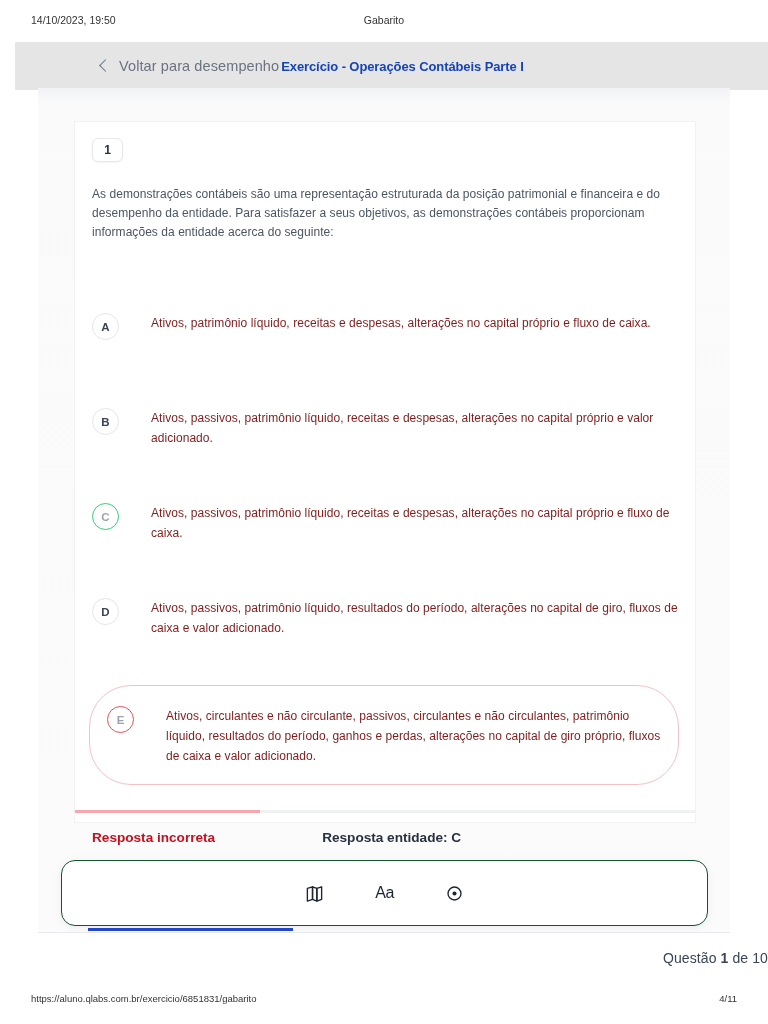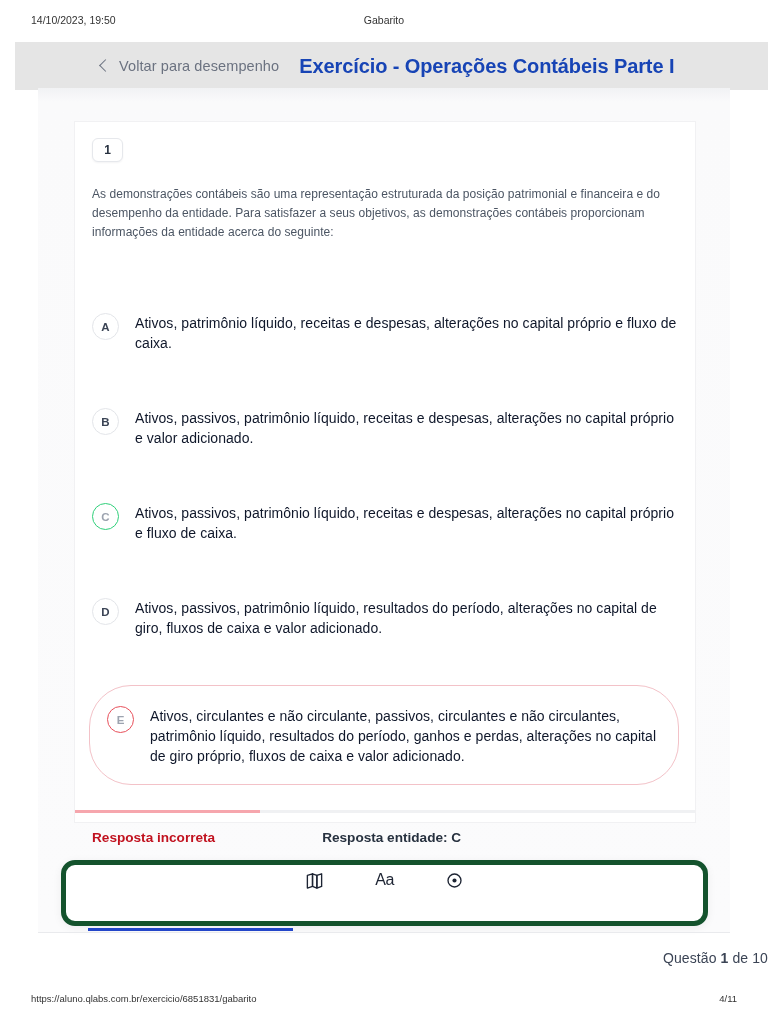--- a/index.html
+++ b/index.html
@@ -59,23 +59,23 @@
   .chev {
     display: inline-block;
     width: 9px;
     height: 9px;
     border-left: 1.6px solid #6b7280;
     border-bottom: 1.6px solid #6b7280;
     transform: rotate(45deg);
     margin-bottom: 1px;
   }
   .header-title {
-    margin-left: 20px;
+    margin-left: 2px;
     color: #1744b5;
-    font-size: 20px;
+    font-size: 13px;
     font-weight: bold;
     letter-spacing: -.1px;
     white-space: nowrap;
   }
 
   
   .body-bg {
     position: absolute;
     top: 88px;
     left: 38px;
@@ -160,23 +160,23 @@
     font-size: 11.5px;
     font-weight: bold;
     color: #3b4455;
     background: #ffffff;
     margin-top: 2px;
   }
   .circle.correct { border: 1.6px solid #2fd07a; color: #9ca3af; font-weight: bold; }
   .circle.chosen  { border: 1.6px solid #e8505b; color: #9ca3af; font-weight: bold; }
 
   .opt-text {
-    margin-left: 16px;
-    color: #0f172a;
-    font-size: 14px;
+    margin-left: 32px;
+    color: #7f1d1d;
+    font-size: 12px;
     line-height: 20px;
     letter-spacing: .05px;
     padding-top: 2px;
   }
 
   
   .option.opt-a { padding-top: 6px; }
   .option.opt-b { padding-top: 6px; }
   .option.opt-c { padding-top: 6px; }
   .option.opt-d { padding-top: 6px; }
@@ -219,24 +219,25 @@
   }
 
   
   .reader-toolbar {
     position: absolute;
     left: 61px;
     top: 860px;
     width: 647px;
     height: 66px;
     background: #ffffff;
-    border: 5px solid #14532d;
+    border: 1px solid #14532d;
     border-radius: 14px;
     box-shadow: 0 2px 10px rgba(16,24,40,.06);
     display: flex;
+    align-items: center;
     justify-content: center;
     gap: 40px;
   }
   .tool-btn {
     width: 30px;
     height: 30px;
     display: flex;
     align-items: center;
     justify-content: center;
     cursor: pointer;

